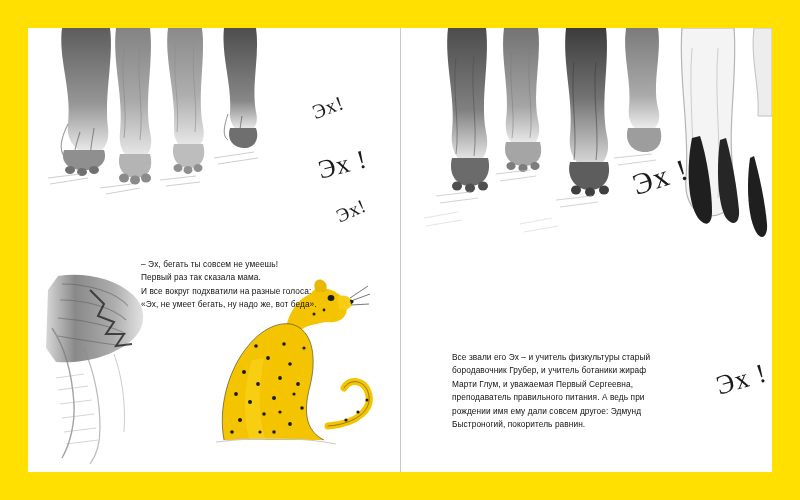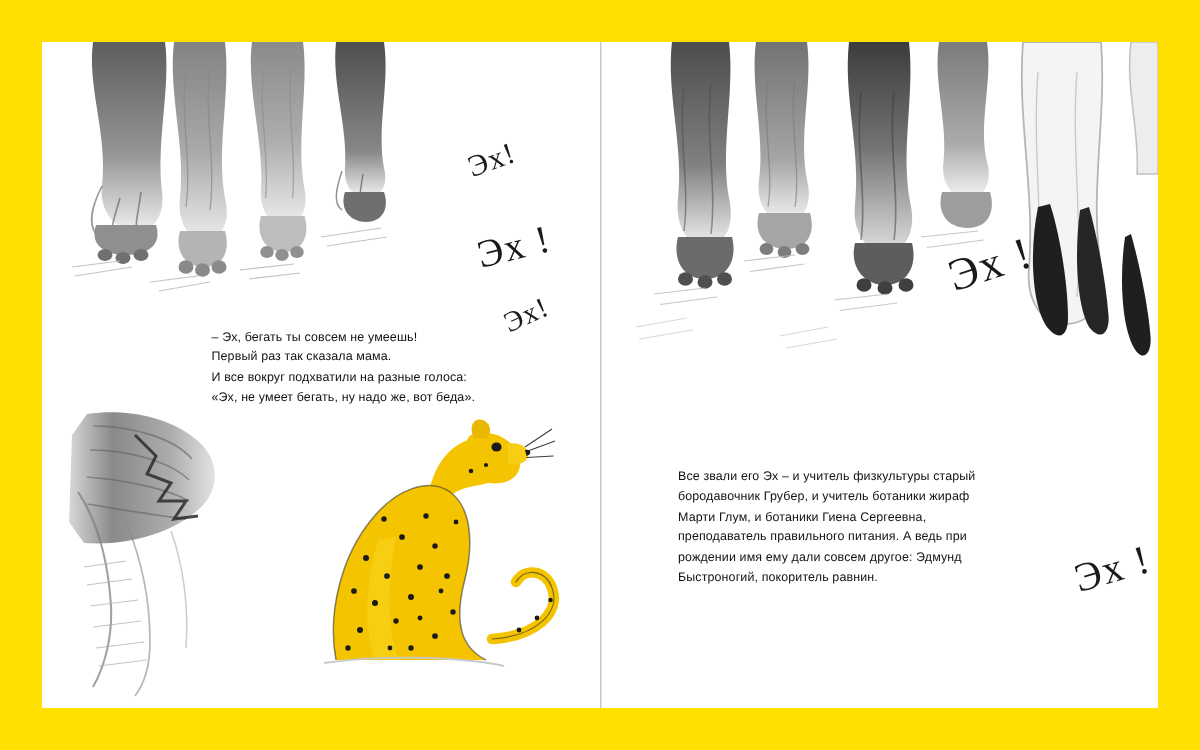--- a/index.html
+++ b/index.html
@@ -50,20 +50,21 @@
     height: 100%;
     background: #c9c9c9;
   }
   .text-block {
     position: absolute;
     color: #111;
     font-size: 8.3px;
     line-height: 1.62;
     letter-spacing: 0.01em;
     white-space: pre-line;
+    margin-top: 40px;
   }
   #left-text {
     left: 113px;
     top: 190px;
     width: 200px;
   }
   #right-text-1 {
     left: 424px;
     top: 252px;
     width: 210px;
@@ -306,16 +307,16 @@
         </g>
         <g stroke="#c9c9c9" stroke-width="0.7" opacity="0.7">
           <path d="M24 190 L 58 184 M26 198 L 62 192 M120 196 L 152 190 M124 204 L 158 198"></path>
         </g>
       </svg>
 
       <div class="eh" style="left:232px; top:132px; font-size:30px; transform:rotate(-18deg);">Эх !</div>
       <div class="eh" style="left:316px; top:336px; font-size:27px; transform:rotate(-16deg);">Эх !</div>
     </div>
 
-    <div class="text-block" id="right-text-2">Все звали его Эх – и учитель физкультуры старый бородавочник Грубер, и учитель ботаники жираф Марти Глум, и ботаники Гиена Сергеевна, преподаватель правильного питания. А ведь при рождении имя ему дали совсем другое: Эдмунд Быстроногий, покоритель равнин.</div>
+    <div class="text-block" id="right-text-2">Все звали его Эх – и учитель физкультуры старый бородавочник Грубер, и учитель ботаники жираф Марти Глум, и уважаемая Первый Сергеевна, преподаватель правильного питания. А ведь при рождении имя ему дали совсем другое: Эдмунд Быстроногий, покоритель равнин.</div>
 
   </div>
 </div>
 
 </body></html>

